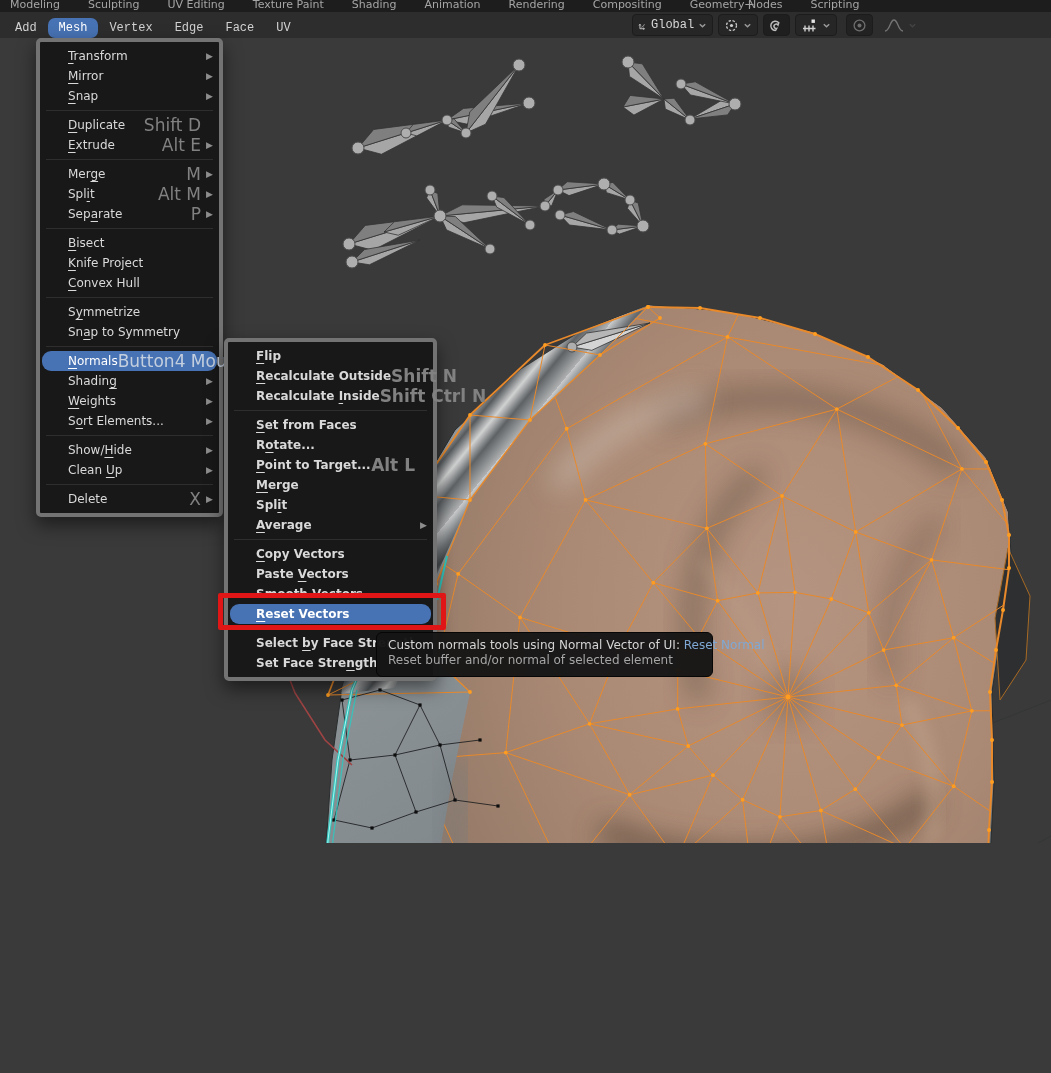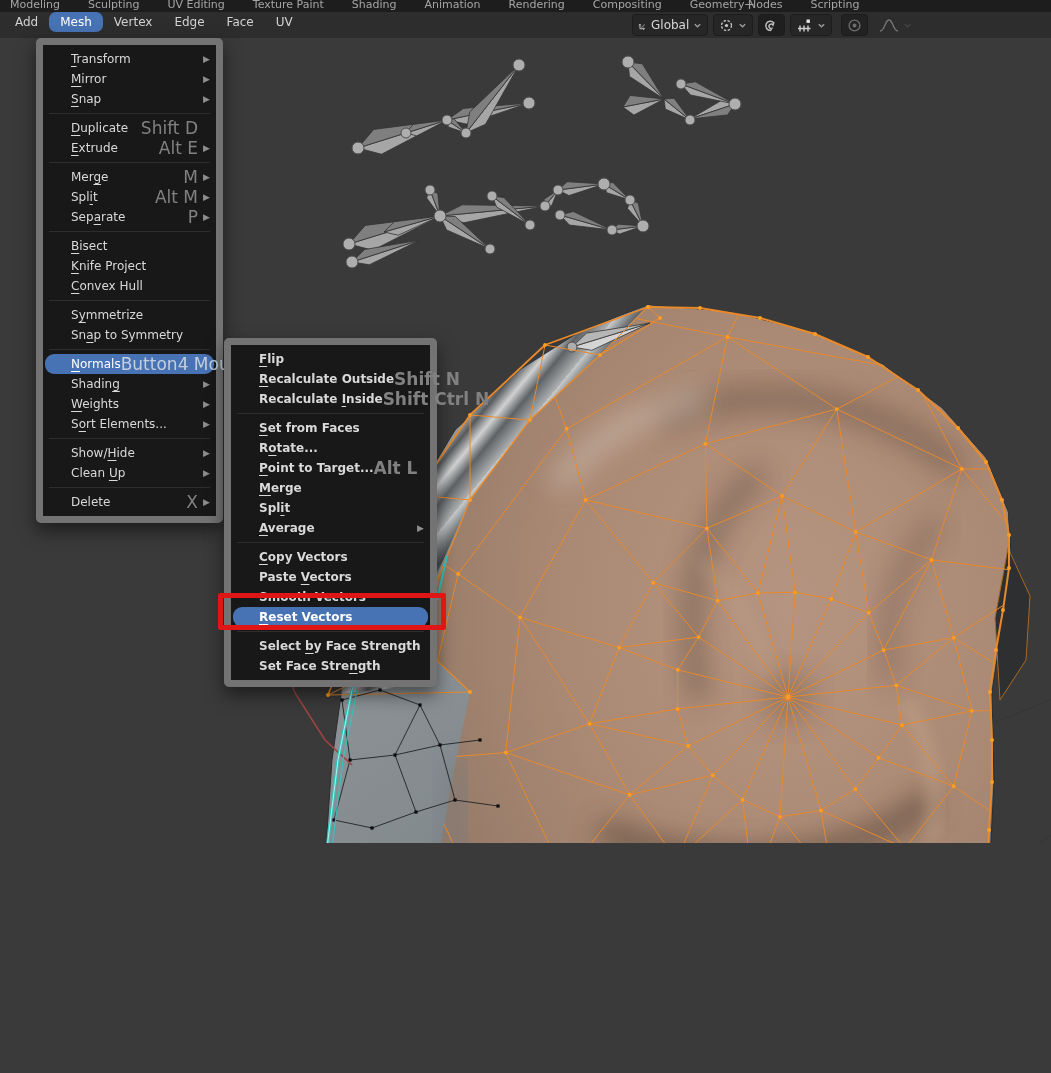--- a/index.html
+++ b/index.html
@@ -11,35 +11,35 @@
 
   
   #topbar{position:absolute;left:0;top:0;width:100%;height:12px;background:var(--topbar_bg);
     z-index:5;overflow:hidden;}
   #topbar .inner{position:absolute;left:8px;top:-4px;display:flex;gap:24px;white-space:nowrap;}
   .wtab{font-size:11px;color:#a5a5a5;padding:2px 2px;}
   #plus-tab{position:absolute;right:296px;top:-3px;font-size:13px;color:#a5a5a5;}
 
   
   #vheader{position:absolute;left:0;top:12px;width:100%;height:26px;background:var(--header_bg);
-    z-index:5;display:flex;align-items:flex-start;}
+    z-index:5;display:flex;align-items:flex-end;font-family:Liberation Mono, monospace;}
   #vheader .menus{display:flex;align-items:center;margin-left:4px;}
   .hmenu{font-size:12px;color:#d2d2d2;padding:3px 11px;border-radius:4px;cursor:default;}
   .hmenu.active{background:var(--accent);color:#ffffff;border-radius:7px;}
   #hdr-right{position:absolute;left:632px;top:2px;height:22px;display:flex;align-items:center;gap:5px;}
   .ctrl-group{display:flex;align-items:center;background:#262626;border:1px solid #1c1c1c;
     border-radius:4px;height:20px;padding:0 5px;gap:4px;}
   .ctrl-group.dim svg{opacity:.45;}
   .hdr-label{font-size:12px;color:#d8d8d8;}
   .chev{width:9px;height:9px;}
   .chev polyline{fill:none;stroke:#9a9a9a;stroke-width:1.6;}
   .dimchev polyline{stroke:#5d5d5d;}
 
   
-  .menu-panel{position:absolute;background:var(--menu_bg);border:7px solid #737373;
+  .menu-panel{position:absolute;background:var(--menu_bg);border:4px solid #737373;
     border-radius:5px;box-shadow:0 8px 18px rgba(0,0,0,.5);z-index:10;padding:4px 0;box-sizing:border-box;}
   #mesh-menu{left:36px;top:38px;width:187px;}
   #normals-menu{left:224px;top:338px;width:213px;font-weight:bold;}
   .mrow{height:20px;display:flex;align-items:center;font-size:12px;color:#d9d9d9;
     padding:0 4px 0 0;margin:0 2px;border-radius:4px;cursor:default;}
   .mrow .lbl{padding-left:26px;white-space:nowrap;}
   .mrow .sp{flex:1;}
   .mrow .sc{color:#818181;font-size:17px;white-space:nowrap;}
   .mrow .ar{width:12px;text-align:right;color:#8d8d8d;font-size:9px;line-height:20px;}
   .mrow.hl{background:var(--accent);color:#ffffff;border-radius:9px;}
@@ -966,14 +966,20 @@
       <div class="mrow">
         <span class="lbl">Set Face Stre<span class="acc">n</span>gth</span>
         <span class="sp"></span>
         <span class="sc"></span>
         <span class="ar"></span>
       </div>
     </div>
 
   <div id="annotation-box"></div>
 
+  <div id="tooltip">
+    <div class="l1">
+      <span>Custom normals tools using Normal Vector of UI:  </span><span class="link">Reset Normal</span>
+    </div>
+    <div class="l2">Reset buffer and/or normal of selected element</div>
+  </div>
 
 </div>
 
 </body></html>

